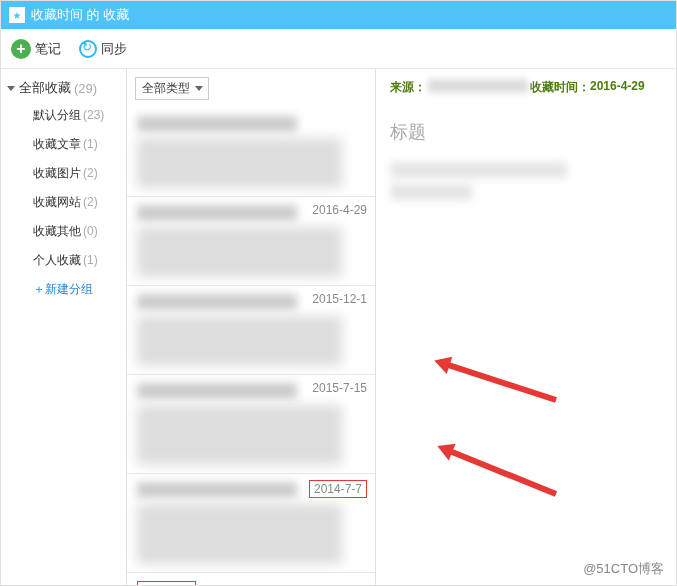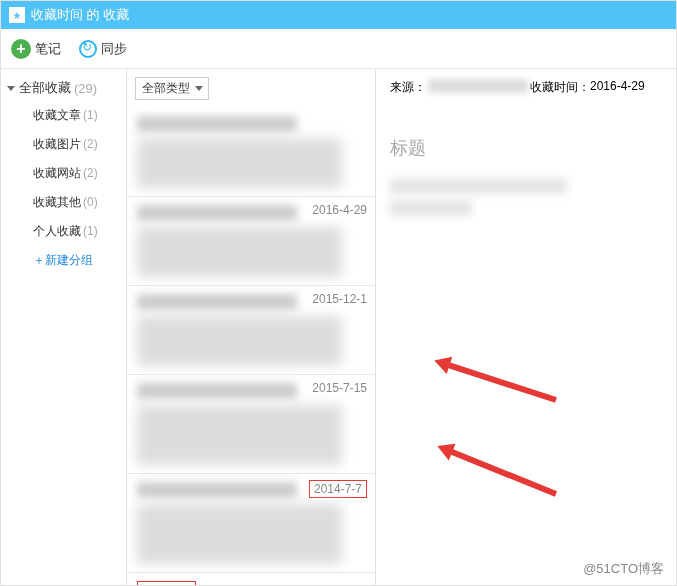--- a/index.html
+++ b/index.html
@@ -31,21 +31,21 @@
     .list-items { flex: 1; overflow-y: auto; }
     .list-item { border-bottom: 1px solid #e8e8e8; padding: 8px 10px; position: relative; min-height: 70px; }
     .list-item .date-tag { position: absolute; right: 8px; top: 6px; font-size: 12px; color: #888; }
     .list-item.highlight .date-tag { border: 1px solid #e53935; padding: 1px 4px; }
     .blurred { filter: blur(6px); background: #ddd; width: 90%; height: 50px; margin-top: 6px; border-radius: 2px; }
     .blurred-sm { filter: blur(4px); background: #ccc; width: 70%; height: 16px; margin-bottom: 4px; border-radius: 2px; }
     
     .qq-item { display: flex; padding: 8px 10px; position: relative; min-height: 90px; border-bottom: 1px solid #e8e8e8; }
     
     .detail { flex: 1; padding: 10px 14px; }
-    .detail-meta { font-size: 12px; color: #000000; margin-bottom: 40px; display: flex; }
+    .detail-meta { font-size: 12px; color: #4d7c0f; margin-bottom: 24px; display: flex; font-weight: bold; }
     .detail-meta .blur-span { filter: blur(3px); background: #ddd; display: inline-block; width: 100px; height: 14px; margin: 0 2px; }
     .detail-title { font-size: 18px; color: #aaa; margin-bottom: 18px; }
     .detail-body .blur-line { filter: blur(4px); background: #e5e5e5; height: 16px; margin-bottom: 6px; border-radius: 2px; }
     
     .arrow { position: absolute; width: 120px; height: 6px; background: #e53935; transform-origin: right center; }
     .arrow::before { content: ""; position: absolute; left: -8px; top: -6px; width: 0; height: 0; border-top: 9px solid transparent; border-bottom: 9px solid transparent; border-right: 16px solid #e53935; }
     .arrow1 { right: 120px; top: 396px; transform: rotate(18deg); }
     .arrow2 { right: 120px; top: 490px; transform: rotate(22deg); }
     
     .watermark { position: absolute; right: 8px; bottom: 6px; font-size: 13px; color: #888; background: rgba(255,255,255,0.8); padding: 1px 4px; }
@@ -70,20 +70,23 @@
     <span>同步</span>
   </div>
 </div>
 
 <div class="content">
   <div class="sidebar">
     <div class="sidebar-header">
       <span class="arrow-down"></span>
       <span>全部收藏</span>
       <span class="count" style="color:#aaa;margin-left:3px;">(29)</span>
+    </div>
+    <div class="sidebar-item">
+      <span>默认分组</span><span class="count">(23)</span>
     </div>
     <div class="sidebar-item">
       <span>收藏文章</span><span class="count">(1)</span>
     </div>
     <div class="sidebar-item">
       <span>收藏图片</span><span class="count">(2)</span>
     </div>
     <div class="sidebar-item">
       <span>收藏网站</span><span class="count">(2)</span>
     </div>

